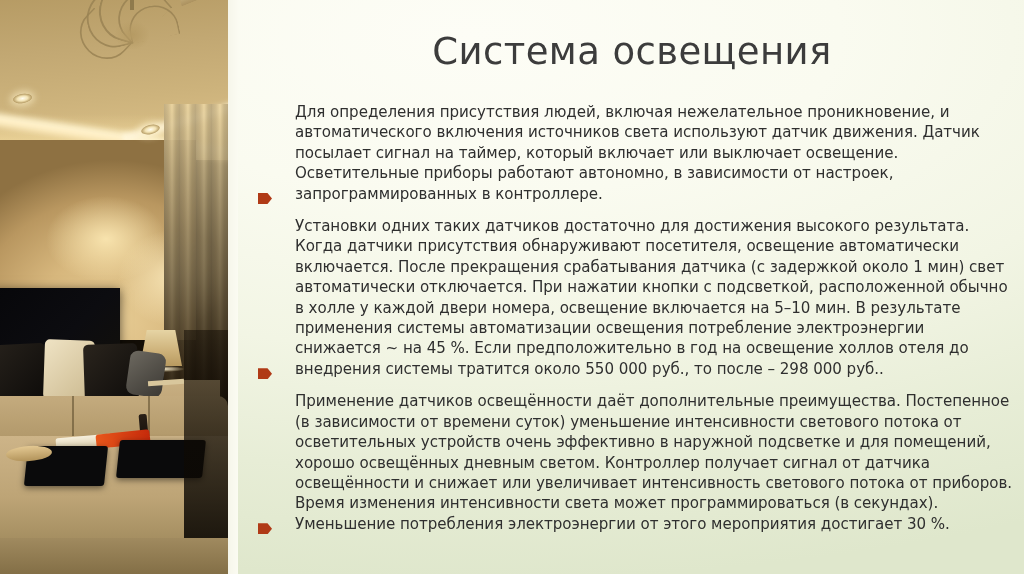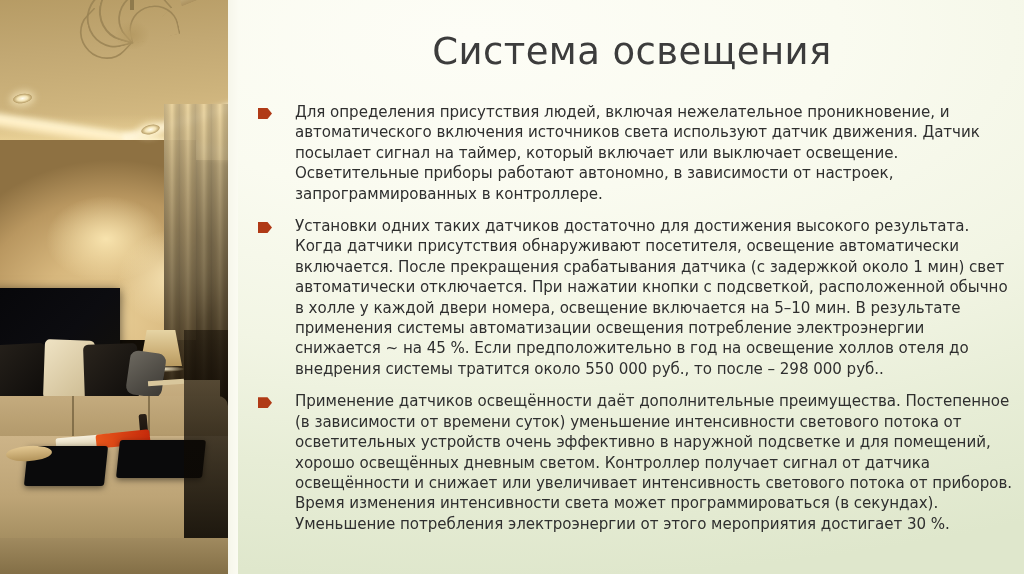--- a/index.html
+++ b/index.html
@@ -329,21 +329,21 @@
 
   .body-block {
     position: absolute;
     left: 258px;
     top: 102px;
     width: 756px;
   }
 
   .bullet-row {
     display: flex;
-    align-items: flex-start;
+    align-items: flex-end;
     margin-bottom: 12px;
   }
   .bullet-row:last-child { margin-bottom: 4px; }
 
   .bullet-marker {
     flex: 0 0 auto;
     width: 14px;
     height: 11px;
     margin-top: 6px;
     margin-right: 23px;

